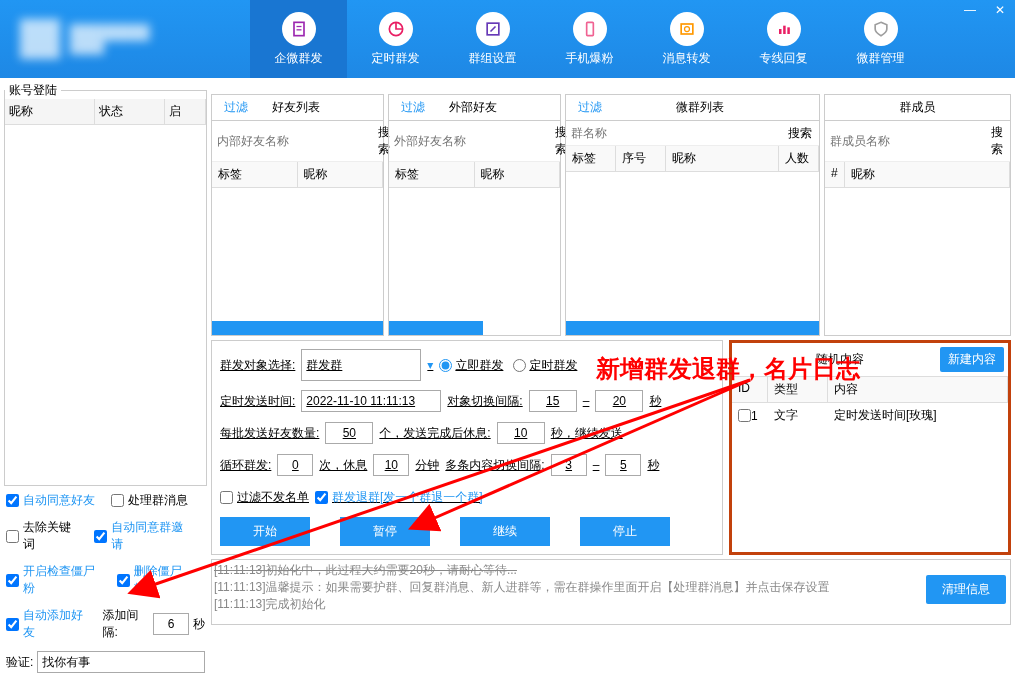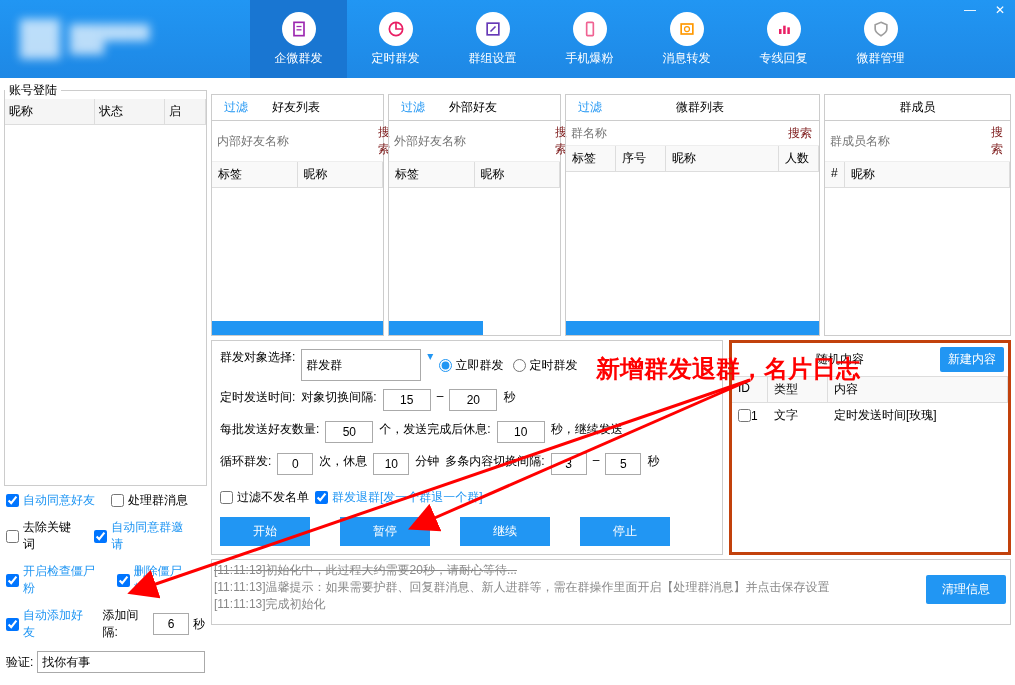--- a/index.html
+++ b/index.html
@@ -32,29 +32,29 @@
 .list-panel { border: 1px solid #ccc; display: flex; flex-direction: column; margin-top: 12px; }
 .list-panel-1 { width: 173px; }
 .list-panel-2 { width: 173px; }
 .list-panel-3 { width: 255px; }
 .list-panel-4 { flex: 1; }
 .list-tabs { display: flex; border-bottom: 1px solid #ccc; }
 .list-tab { padding: 4px 12px; cursor: pointer; }
 .list-tab.active { color: #2196f3; }
 .search-row { display: flex; align-items: center; padding: 3px; border-bottom: 1px solid #eee; }
 .search-row input { flex: 1; border: none; padding: 2px; outline: none; }
-.search-link { color: #7f1d1d; cursor: pointer; padding: 0 4px; }
+.search-link { color: #000000; cursor: pointer; padding: 0 4px; }
 .list-cols { display: flex; background: #f9f9f9; border-bottom: 1px solid #ddd; }
 .list-cols > div { padding: 4px 6px; border-right: 1px solid #ddd; flex: 1; }
 .list-content { flex: 1; background: #fff; position: relative; }
 .blue-bar { position: absolute; bottom: 0; left: 0; right: 0; height: 14px; background: #2196f3; }
 .blue-bar-half { width: 55%; }
 .mid-row { display: flex; gap: 6px; }
 .settings-area { flex: 1; border: 1px solid #ccc; padding: 8px; }
-.setting-row { display: flex; margin-bottom: 8px; min-height: 24px; }
+.setting-row { display: flex; align-items: center; margin-bottom: 8px; min-height: 24px; text-decoration: underline; }
 .setting-row > * { margin-right: 6px; }
 .num-input { width: 48px; text-align: center; border: 1px solid #aaa; padding: 2px; height: 22px; }
 .combo { border: 1px solid #aaa; padding: 2px 4px; height: 32px; }
 .radio-label { display: flex; align-items: center; margin-right: 10px; }
 .radio-label input { margin-right: 3px; accent-color: #2196f3; }
 .action-btns { display: flex; gap: 30px; margin-top: 4px; }
 .action-btns button { width: 90px; padding: 6px 0; background: #2196f3; color: #fff; border: none; cursor: pointer; }
 .content-panel { width: 282px; border: 3px solid #c2410c; display: flex; flex-direction: column; }
 .content-header { display: flex; justify-content: space-between; align-items: center; padding: 4px; }
 .content-cols { display: flex; background: #f9f9f9; border-bottom: 1px solid #ddd; border-top: 1px solid #ddd; }
@@ -295,20 +295,21 @@
               <input type="radio" checked="" style="">
               <span>立即群发</span>
             </label>
           <label class="radio-label">
               <input type="radio" style="">
               <span>定时群发</span>
             </label>
         </div>
         <div class="setting-row">
           <span>定时发送时间:</span>
+          <input class="text-input" style="width: 140px;" value="2022-11-10 11:11:13">
           <span>对象切换间隔:</span>
           <input class="num-input" value="15" style="">
           <span>–</span>
           <input class="num-input" value="20" style="">
           <span>秒</span>
         </div>
         <div class="setting-row">
           <span>每批发送好友数量:</span>
           <input class="num-input" value="50" style="">
           <span>个，发送完成后休息:</span>

